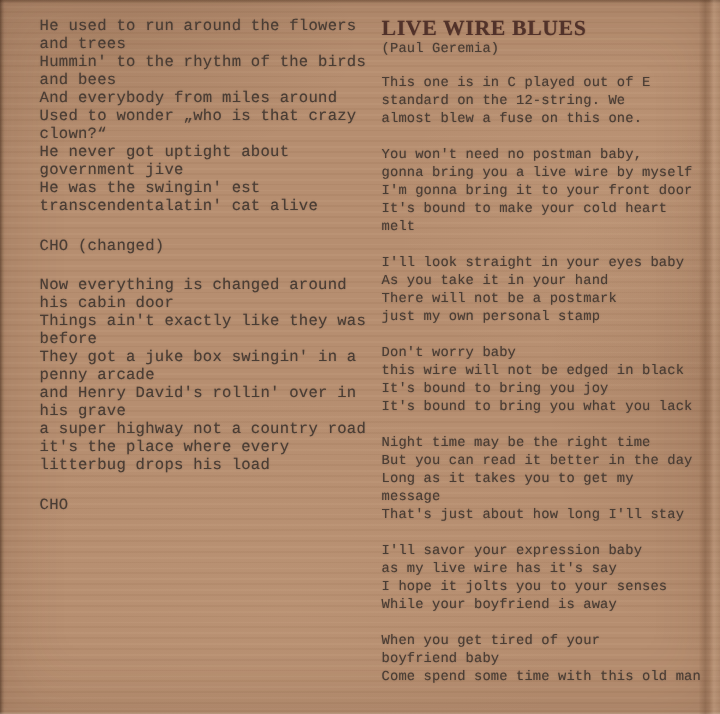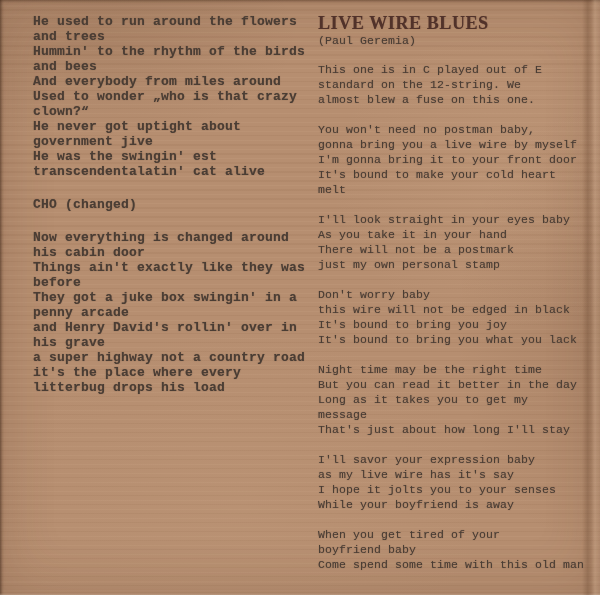--- a/index.html
+++ b/index.html
@@ -68,21 +68,21 @@
     top: 13px;
     width: 285px;
     font-size: 11.5px;
     line-height: 15px;
     letter-spacing: 0.1px;
   }
   .stanza {
     white-space: pre;
     margin: 0 0 15px 0;
   }
-  .col-left .stanza { margin-bottom: 18px; font-weight: bold; }
+  .col-left .stanza { margin-bottom: 18px; }
   .song-title {
     font-family: "Liberation Serif", "DejaVu Serif", serif;
     font-weight: bold;
     font-size: 18px;
     line-height: 20px;
     letter-spacing: 0.6px;
     color: #51322a;
     text-shadow: 0.4px 0.4px 0.8px rgba(70,40,30,0.45);
     margin: 0;
   }
@@ -110,20 +110,21 @@
 his cabin door
 Things ain't exactly like they was
 before
 They got a juke box swingin' in a
 penny arcade
 and Henry David's rollin' over in
 his grave
 a super highway not a country road
 it's the place where every
 litterbug drops his load</div>
+    <div class="stanza">CHO</div>
   </div>
 
   <div class="col col-right">
     <div class="song-title">LIVE WIRE BLUES</div>
     <div class="stanza credit">(Paul Geremia)</div>
     <div class="stanza">This one is in C played out of E
 standard on the 12-string. We
 almost blew a fuse on this one.</div>
     <div class="stanza">You won't need no postman baby,
 gonna bring you a live wire by myself

